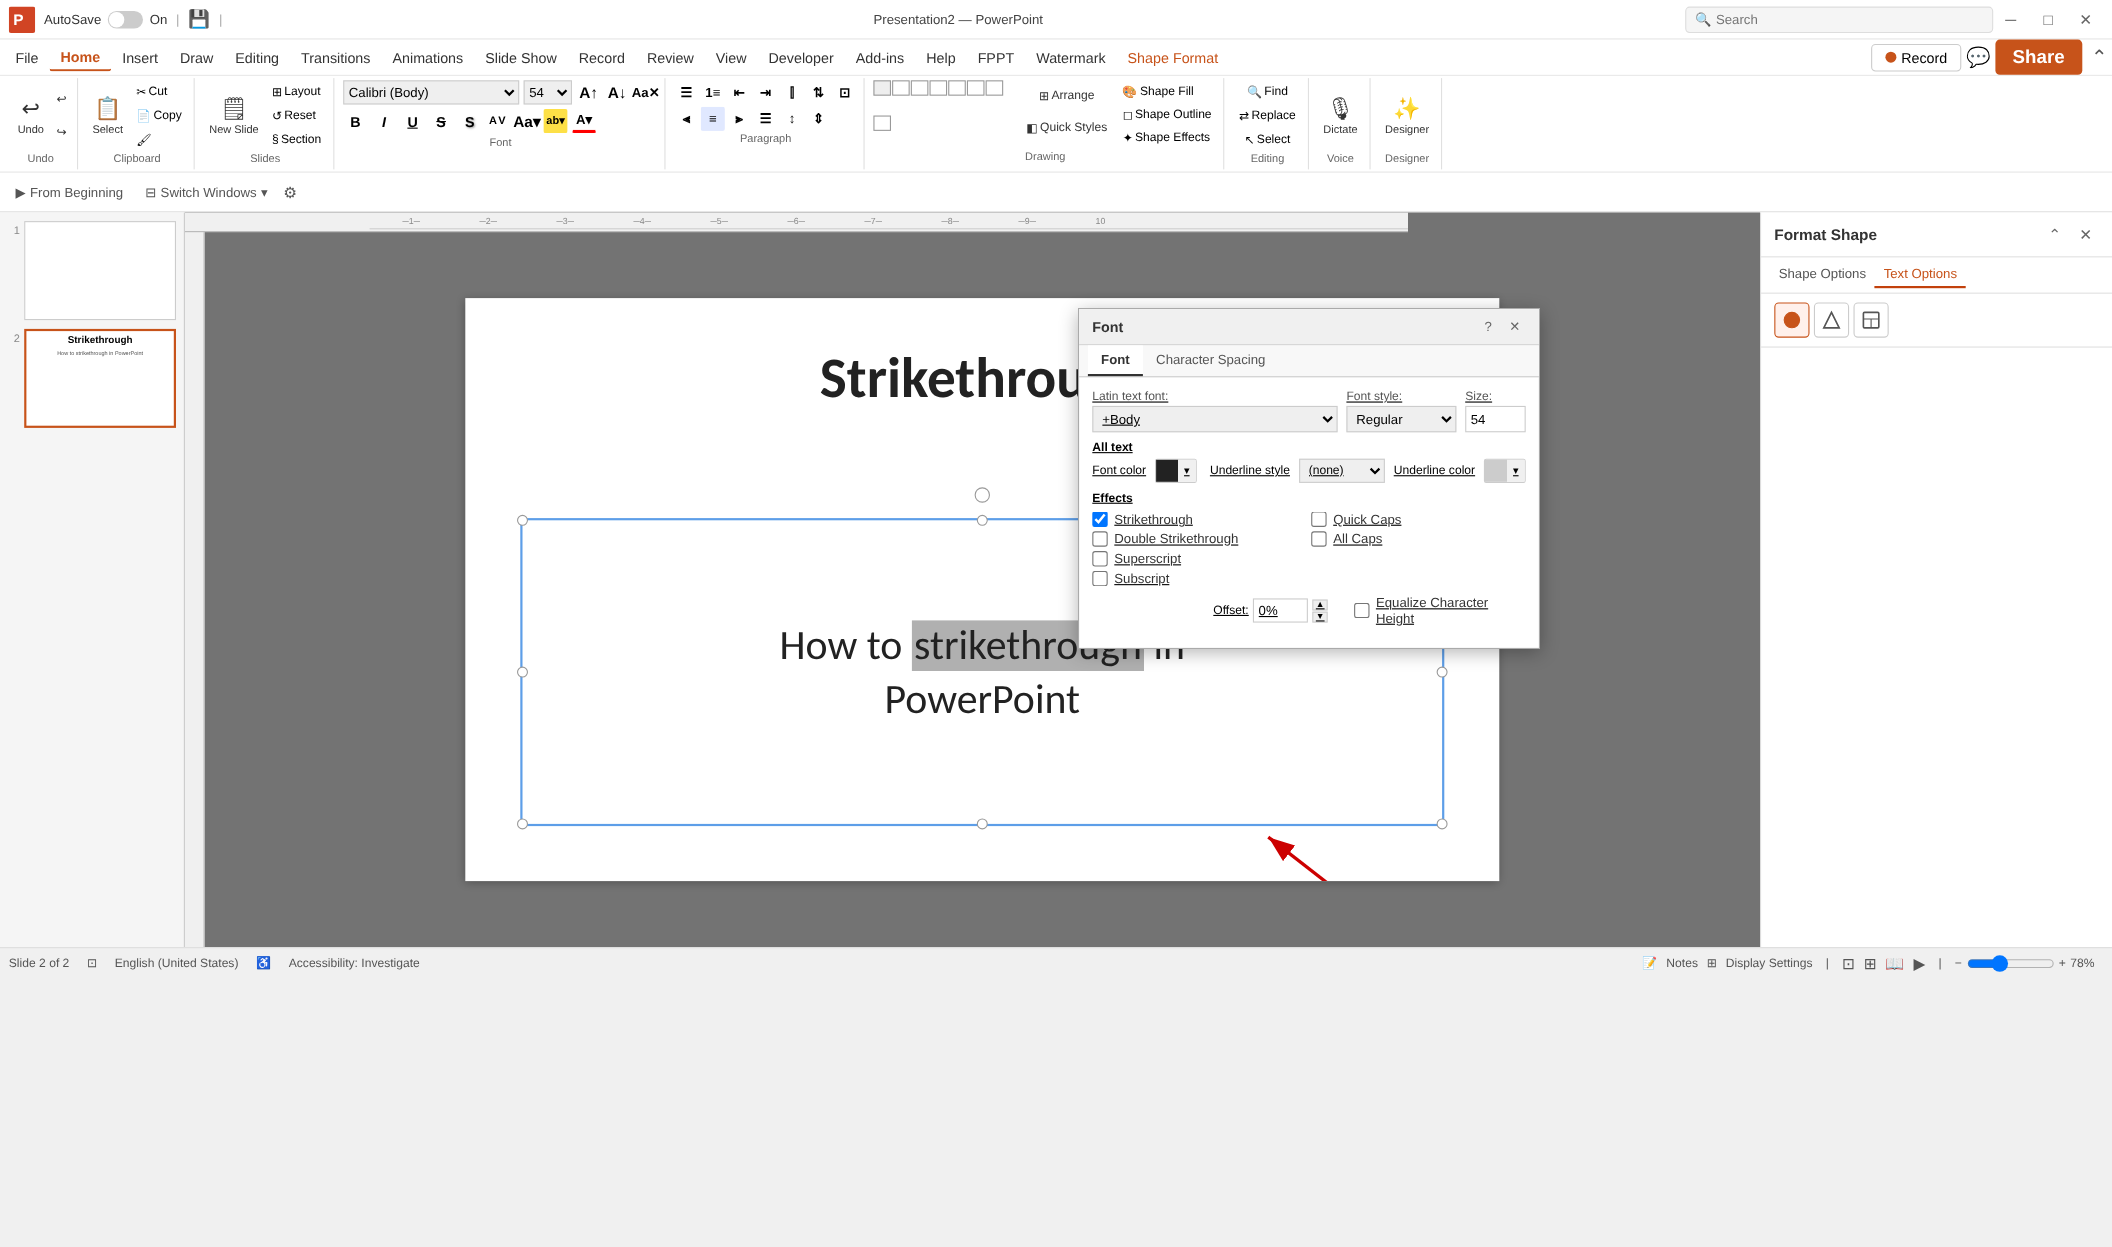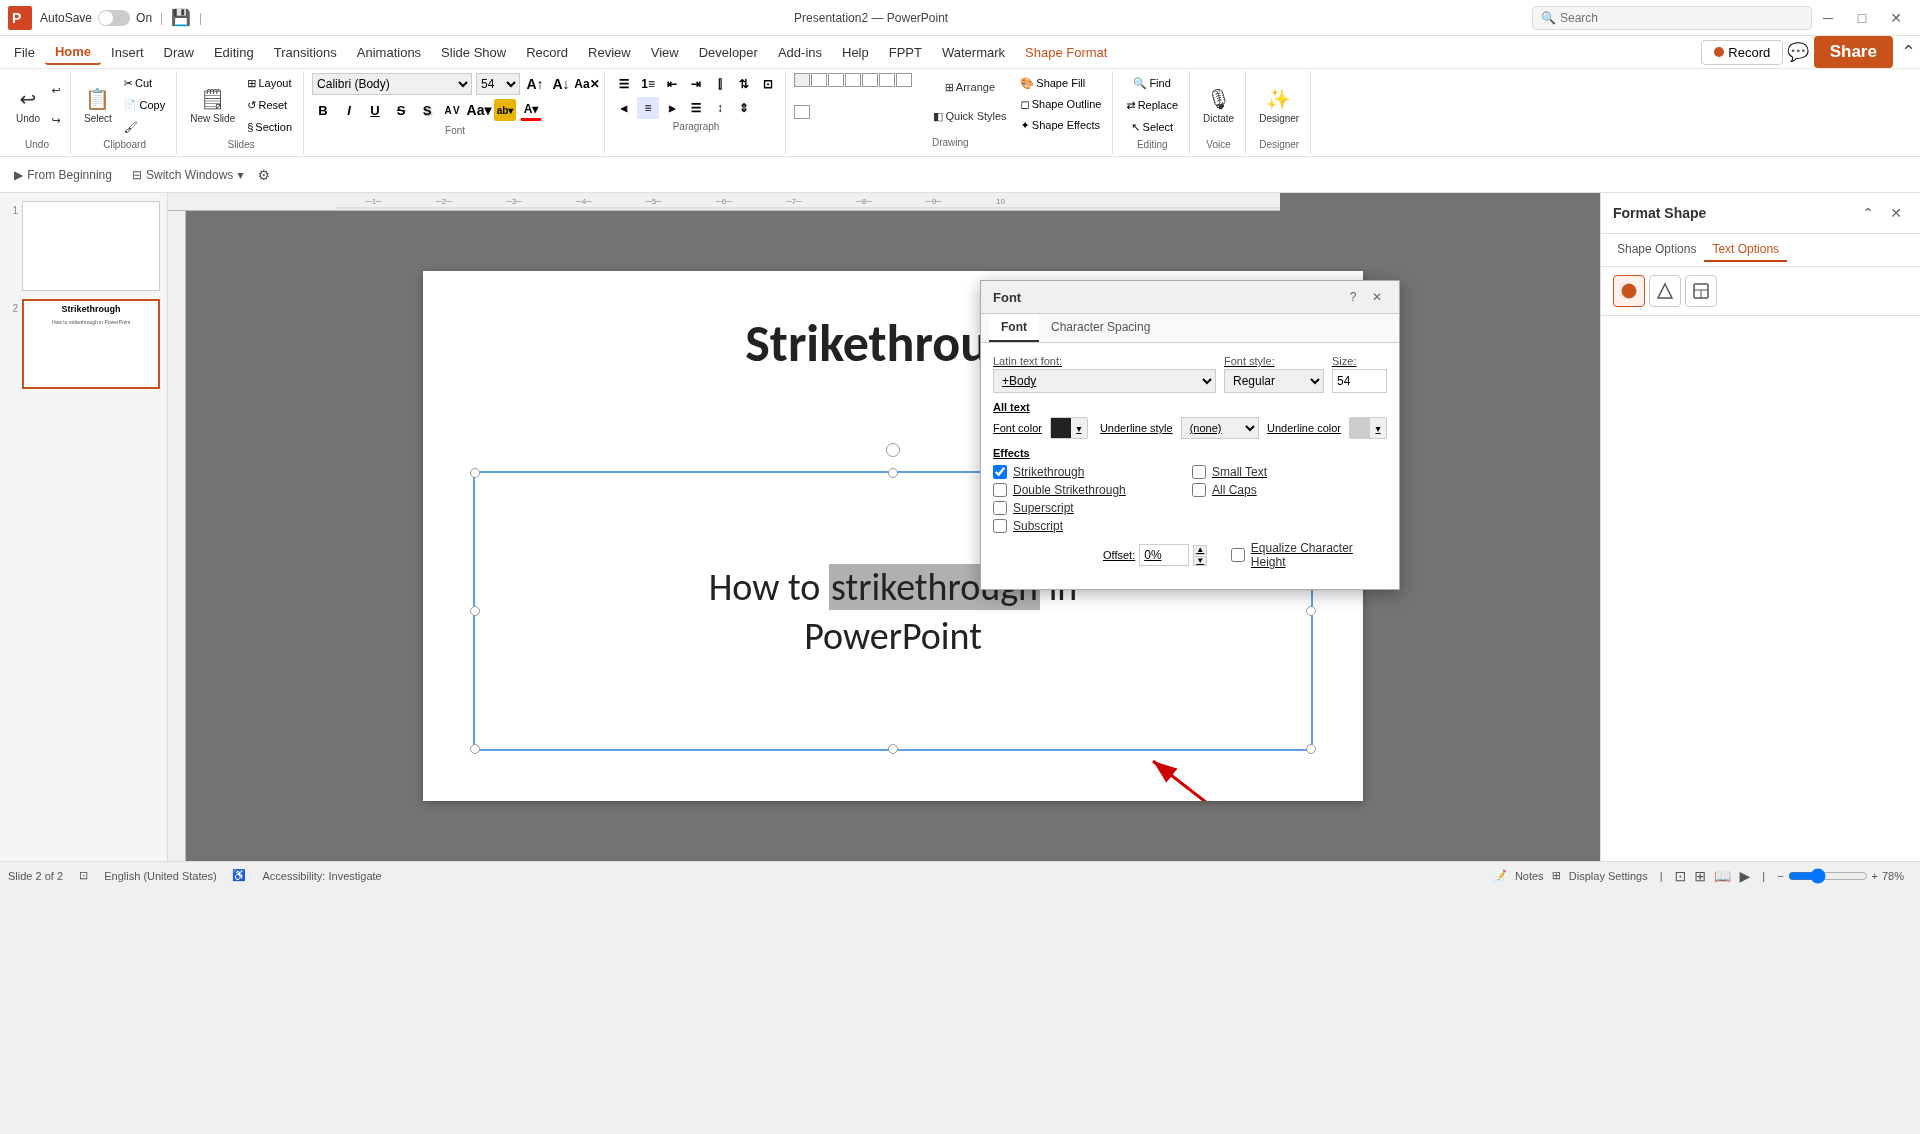--- a/index.html
+++ b/index.html
@@ -253,21 +253,21 @@
           <div class="format-btn" style="font-size:12px;">Aa✕</div>
         </div>
         <div class="font-toolbar">
           <div class="format-btn bold">B</div>
           <div class="format-btn italic">I</div>
           <div class="format-btn underline">U</div>
           <div class="format-btn strikethrough">S</div>
           <div class="format-btn" style="text-shadow:1px 1px 2px #999;">S</div>
           <div class="format-btn" style="letter-spacing:2px;font-size:10px;">AV</div>
           <div class="format-btn" style="font-size:14px;">Aa▾</div>
-          <div class="format-btn" style="background: #eab308; font-size:10px;">ab▾</div>
+          <div class="format-btn" style="background: #fde047; font-size:10px;">ab▾</div>
           <div class="format-btn" style="font-size:12px; border-bottom: 3px solid red;">A▾</div>
         </div>
       </div>
       <span class="ribbon-group-label">Font</span>
     </div>
 
     <div class="ribbon-group" style="min-width:160px;">
       <div style="display:flex;flex-direction:column;gap:2px;">
         <div style="display:flex;gap:2px;">
           <div class="format-btn" style="font-size:12px;">☰</div>
@@ -551,21 +551,21 @@
     </div>
 
     <div style="font-size:11px;font-weight:600;margin-bottom:6px;">Effects</div>
     <div class="effects-grid">
       <div class="checkbox-row">
         <input type="checkbox" checked="" id="cb-strikethrough" style="">
         <label class="checkbox-label" for="cb-strikethrough">Strikethrough</label>
       </div>
       <div class="checkbox-row">
         <input type="checkbox" id="cb-small-caps" style="">
-        <label class="checkbox-label" for="cb-small-caps">Small Text</label>
+        <label class="checkbox-label" for="cb-small-caps">Quick Caps</label>
       </div>
       <div class="checkbox-row">
         <input type="checkbox" id="cb-double-strikethrough" style="">
         <label class="checkbox-label" for="cb-double-strikethrough">Double Strikethrough</label>
       </div>
       <div class="checkbox-row">
         <input type="checkbox" id="cb-all-caps" style="">
         <label class="checkbox-label" for="cb-all-caps">All Caps</label>
       </div>
       <div class="checkbox-row">

